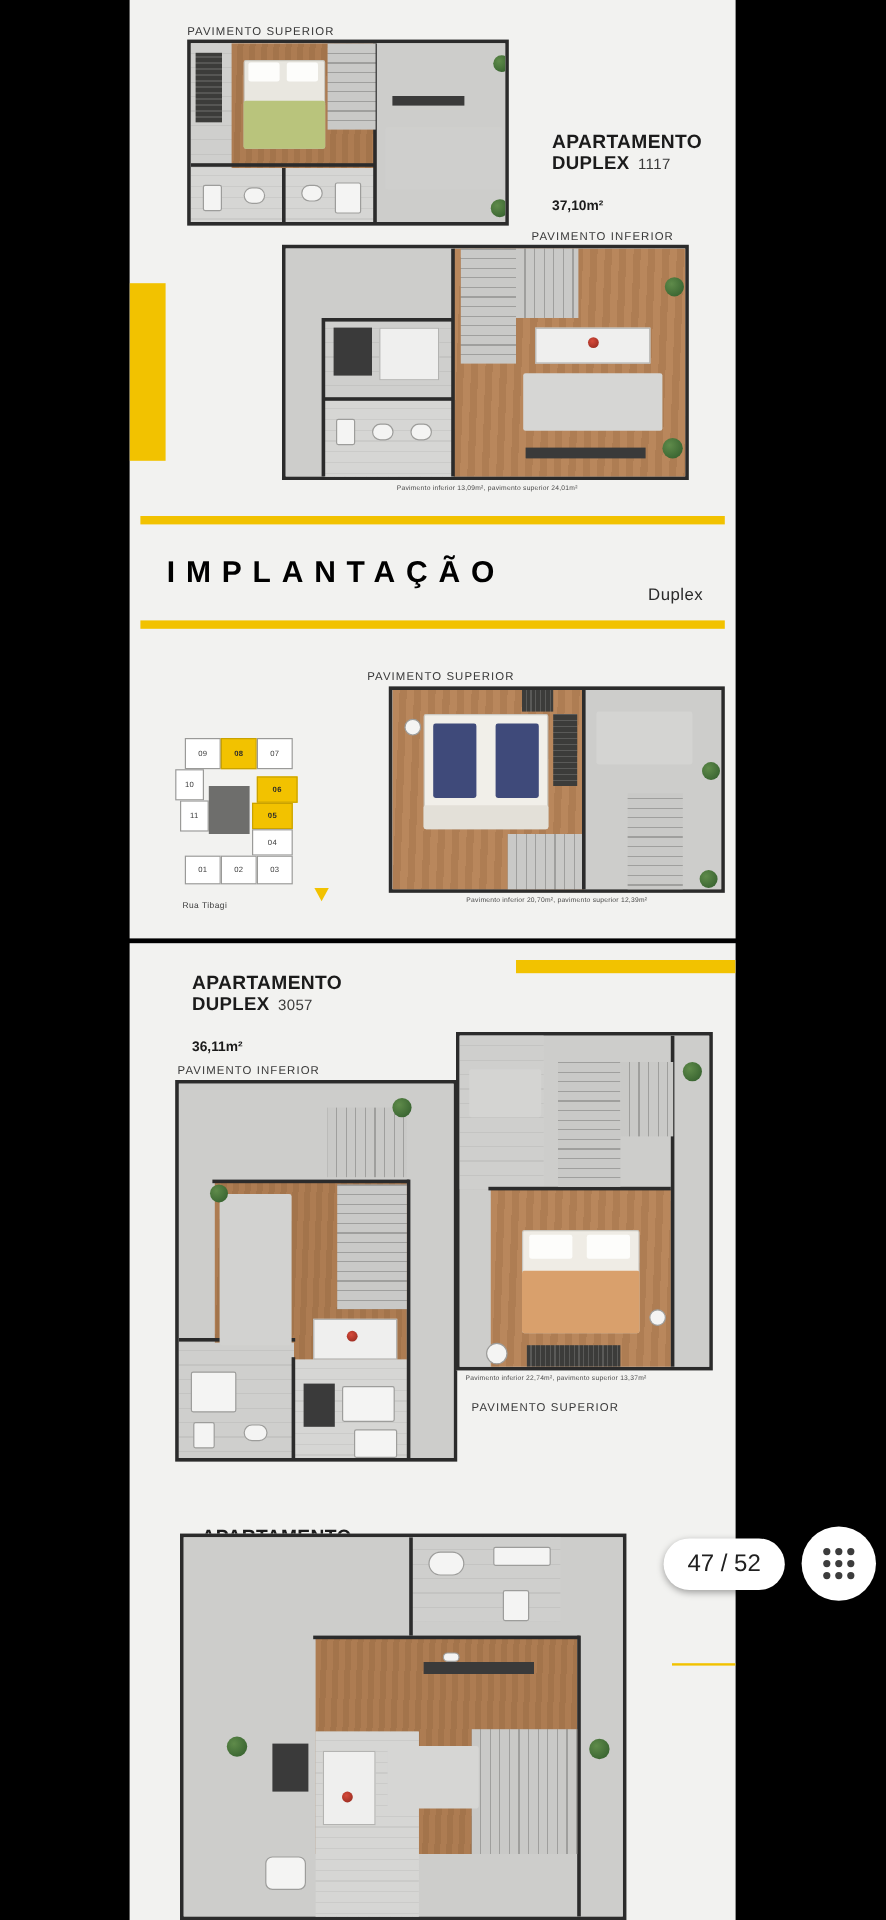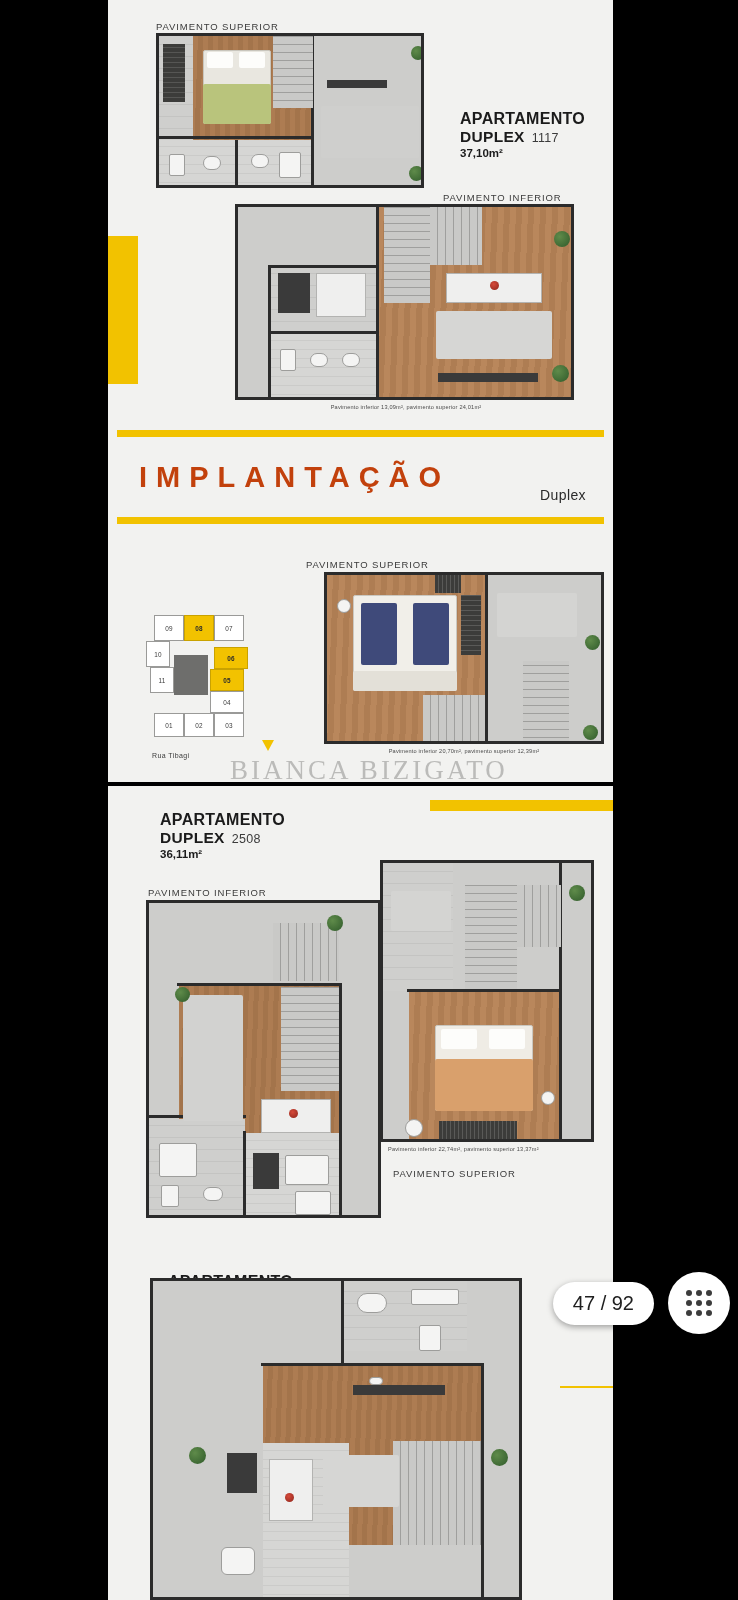--- a/index.html
+++ b/index.html
@@ -48,21 +48,21 @@
   .apt-num {
     font-size: 12.5px;
     font-weight: 400;
     color: #3b3b3b;
     letter-spacing: 0.3px;
   }
   .apt-area {
     font-size: 11.5px;
     font-weight: 700;
     color: #1b1b1b;
-    margin-top: 1px;
+    margin-top: 20px;
   }
   .tiny-note {
     font-size: 5.6px;
     color: #4a4a4a;
     letter-spacing: 0.2px;
   }
 
   
   .plan {
     position: absolute;
@@ -95,22 +95,22 @@
   
   .band {
     position: absolute;
     left: 117px; top: 430px; width: 487px; height: 94px;
     background: #f2f2f0;
     border-top: 7px solid #f2c200;
     border-bottom: 7px solid #f2c200;
     display: flex; align-items: center;
   }
   .band-title {
-    font-size: 29px; font-weight: 700; letter-spacing: 9px;
-    color: #c2410c; margin-left: 22px;
+    font-size: 25px; font-weight: 700; letter-spacing: 9px;
+    color: #000000; margin-left: 22px;
   }
   .band-sub {
     position: absolute; right: 18px; bottom: 14px;
     font-size: 14px; color: #2b2b2b; letter-spacing: 0.4px;
   }
   .yellow-left {
     position: absolute; left: 108px; top: 236px; width: 30px; height: 148px;
     background: #f2c200;
   }
 
@@ -313,21 +313,21 @@
   </div>
 
   <div class="sheet" id="sheet-2">
 
     <div class="yellow-bar-2" style="left:322px; top:14px;"></div>
 
     <div style="position:absolute; left:52px; top:25px;">
       <div class="apt-title">APARTAMENTO</div>
       <div style="display:flex; align-items:baseline; gap:7px;">
         <span class="apt-sub">DUPLEX</span>
-        <span class="apt-num">2508</span>
+        <span class="apt-num">3057</span>
       </div>
       <div class="apt-area">36,11m²</div>
     </div>
 
     <div class="lbl" style="position:absolute; left:40px; top:101px;">PAVIMENTO INFERIOR</div>
 
     <div class="plan" style="left:38px; top:114px; width:235px; height:318px;">
       <div class="room concrete" style="left:0;top:0;width:235px;height:318px;"></div>
       <div class="room wood1" style="left:30px;top:82px;width:160px;height:186px;"></div>
       <div class="room tile" style="left:0;top:216px;width:96px;height:102px;"></div>
@@ -423,24 +423,23 @@
       <div class="dark" style="left:74px;top:172px;width:30px;height:40px;"></div>
       <div class="fixture" style="left:68px;top:266px;width:34px;height:28px;border-radius:6px;"></div>
       <div class="plant" style="left:36px;top:166px;width:17px;height:17px;"></div>
       <div class="plant" style="left:338px;top:168px;width:17px;height:17px;"></div>
     </div>
 
     <div class="yellow-line-2" style="left:452px; top:600px;"></div>
   </div>
 
   <div class="watermark">
-    <div class="wm1">BIANCA BIZIGATO</div>
   </div>
 
-  <div class="page-pill">47 / 92</div>
+  <div class="page-pill">47 / 52</div>
 
   <div class="fab">
     <span class="dots">
       <i></i>
         <i></i>
         <i></i>
         <i></i>
         <i></i>
         <i></i>
         <i></i>

